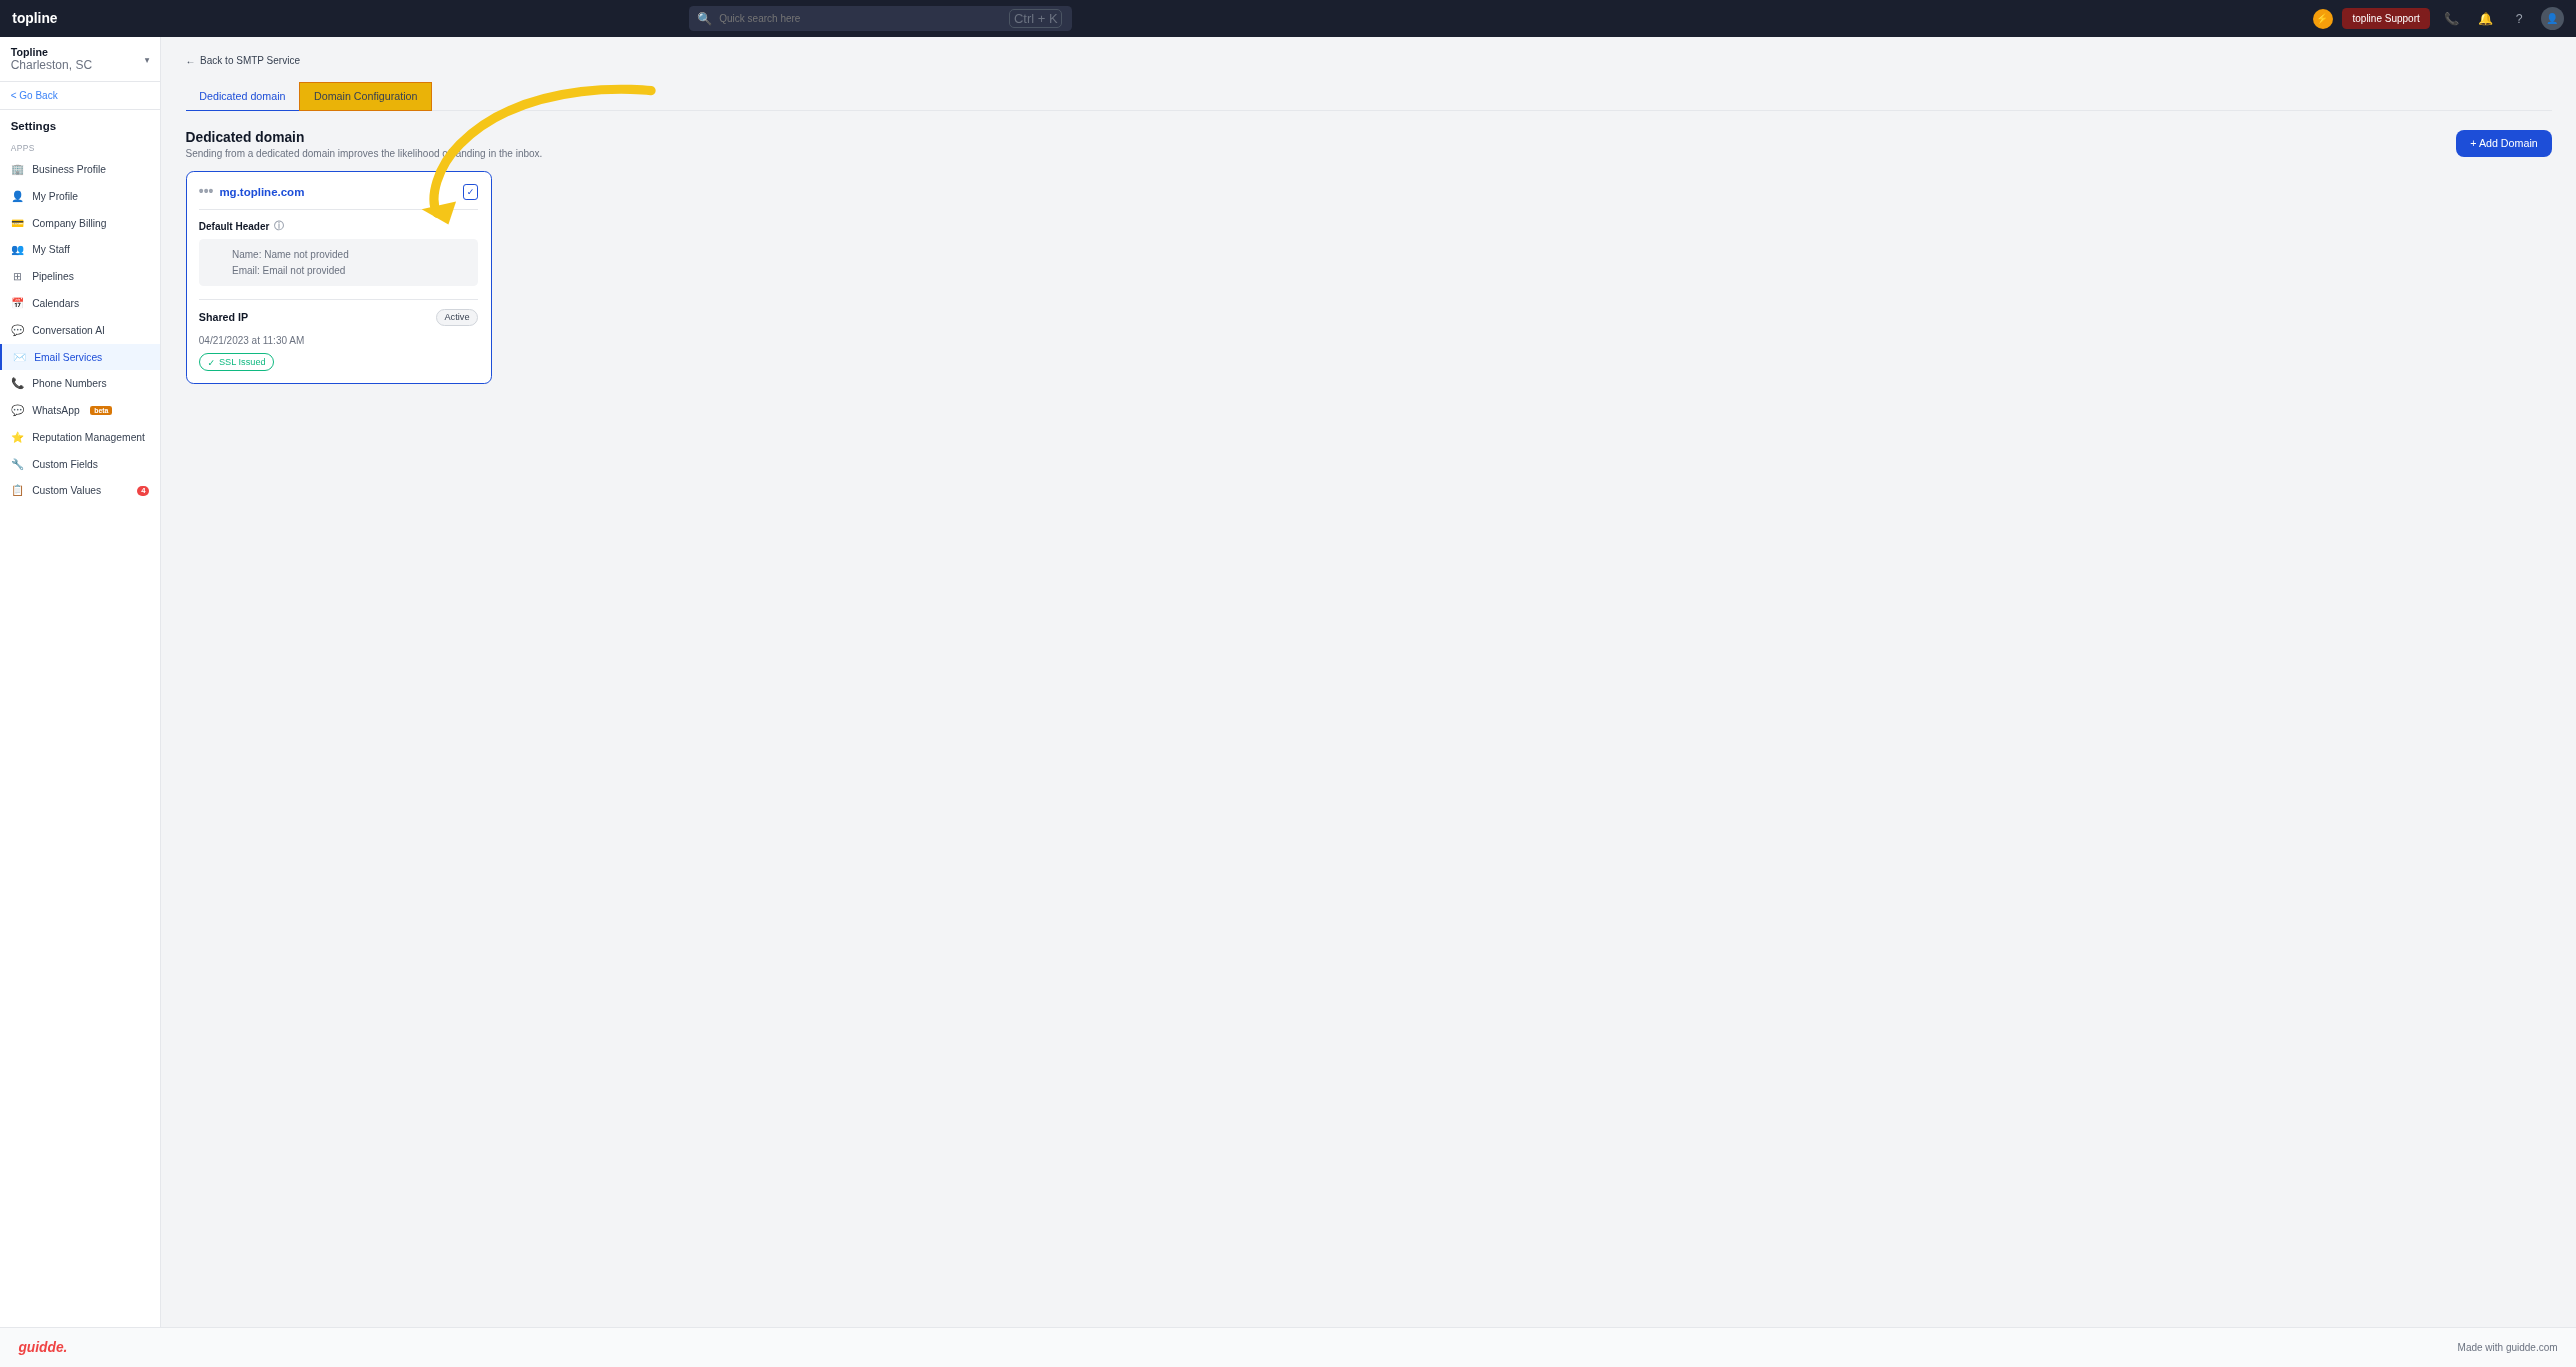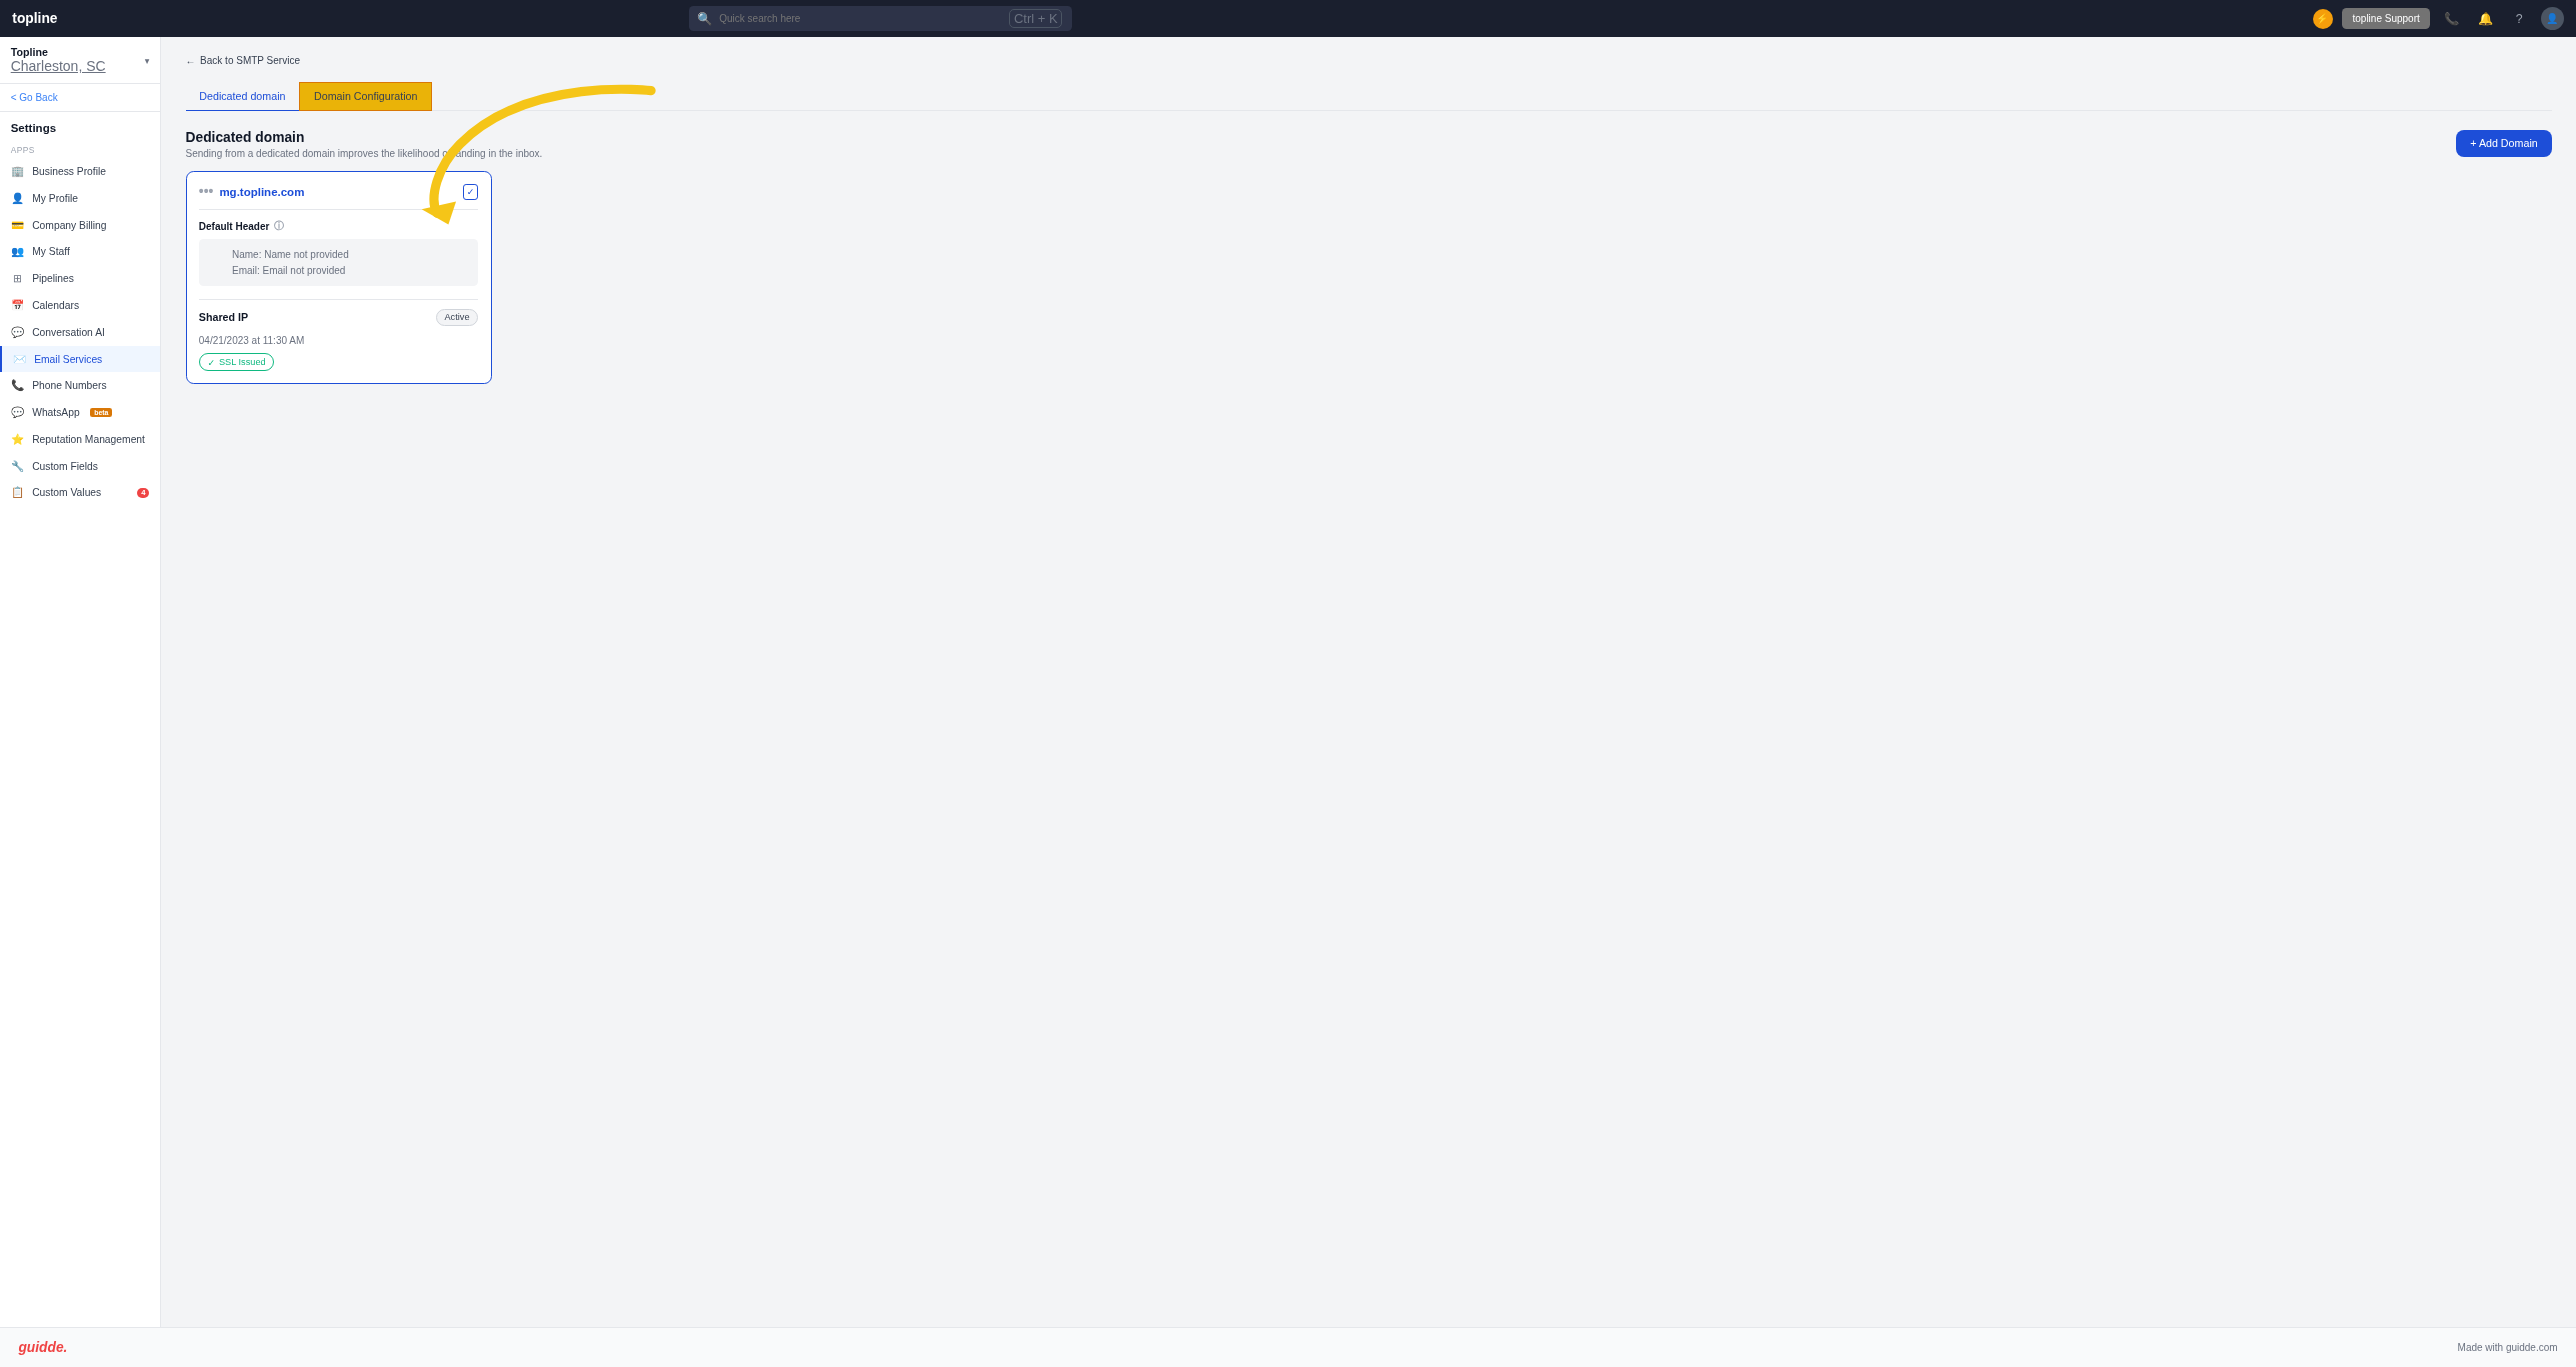--- a/index.html
+++ b/index.html
@@ -49,21 +49,21 @@
       border-radius: 5px;
       padding: 0.8px 3.8px;
     }
     .topnav-right {
       display: flex;
       align-items: center;
       gap: 9.2px;
       margin-left: auto;
     }
     .topnav-support-btn {
-      background: #737373;
+      background: #7f1d1d;
       color: #fff;
       border: none;
       border-radius: 4.6px;
       padding: 4.6px 10.7px;
       font-size: 10px;
       font-weight: 500;
       cursor: pointer;
     }
     .topnav-icon-btn {
       background: none;
@@ -126,23 +126,22 @@
       align-items: center;
       gap: 6.1px;
       cursor: pointer;
     }
     .sidebar-workspace-name {
       font-size: 10.7px;
       font-weight: 600;
       color: #111827;
     }
     .sidebar-workspace-sub {
-      font-size: 14px;
-      color: #6b7280;
-      text-decoration: underline;
+      font-size: 12px;
+      color: #6b7280;
     }
     .sidebar-workspace-chevron {
       margin-left: auto;
       color: #6b7280;
       font-size: 9.2px;
     }
     .sidebar-go-back {
       padding: 7.7px 10.7px;
       color: #3b82f6;
       font-size: 10px;

